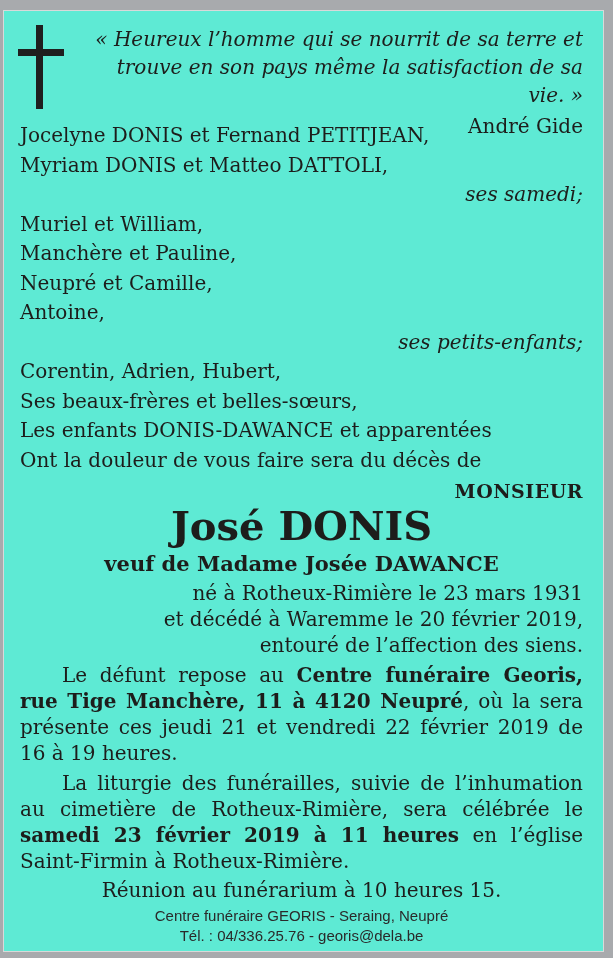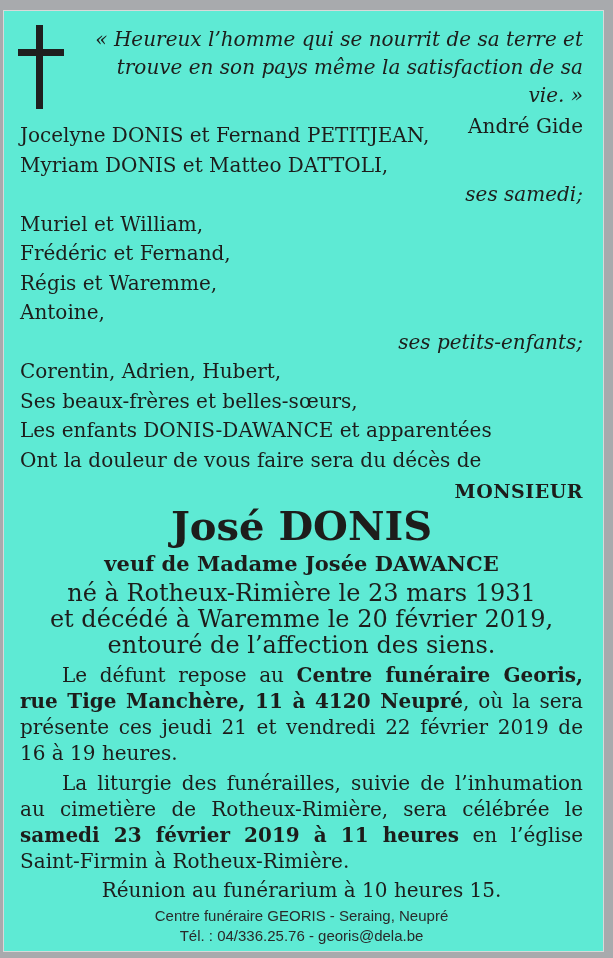--- a/index.html
+++ b/index.html
@@ -28,21 +28,21 @@
   .quote{flex:1;text-align:right;font-style:italic;font-size:20px;line-height:28px;padding-top:2px;}
   .quote .author{font-style:normal;margin-top:3px;font-size:20px;}
   
   .relatives{margin-top:6px;font-size:20px;line-height:29.5px;}
   .rel-line{text-align:left;}
   .rel-line.role{text-align:right;font-style:italic;}
   
   .monsieur{margin-top:5px;text-align:right;font-weight:bold;font-size:19px;letter-spacing:0.5px;}
   .name{margin:0;margin-top:1px;text-align:center;font-weight:bold;font-size:40px;line-height:46px;}
   .widow{text-align:center;font-weight:bold;font-size:21px;line-height:26px;margin-top:2px;}
-  .bio{margin-top:3px;text-align:center;font-size:24px;line-height:26px;}
+  .bio{margin-top:3px;text-align:right;font-size:20px;line-height:26px;}
   
   .para{margin:0;margin-top:4px;font-size:20px;line-height:26px;text-align:justify;text-indent:42px;}
   .para b{font-weight:bold;}
   .reunion{margin-top:3px;text-align:center;font-size:20px;line-height:26px;}
   
   .footer{margin-top:3px;text-align:center;font-family:"Liberation Sans","DejaVu Sans",sans-serif;font-size:15px;line-height:20px;color:#2a2a2a;}
 </style>
 </head>
 <body>
 
@@ -58,22 +58,22 @@
       <div>trouve en son pays même la satisfaction de sa vie. »</div>
       <div class="author">André Gide</div>
     </div>
   </div>
 
   <div class="relatives">
     <div class="rel-line">Jocelyne DONIS et Fernand PETITJEAN,</div>
     <div class="rel-line">Myriam DONIS et Matteo DATTOLI,</div>
     <div class="rel-line role">ses samedi;</div>
     <div class="rel-line">Muriel et William,</div>
-    <div class="rel-line">Frédéric et Fernand,</div>
-    <div class="rel-line">Régis et Waremme,</div>
+    <div class="rel-line">Manchère et Pauline,</div>
+    <div class="rel-line">Neupré et Camille,</div>
     <div class="rel-line">Antoine,</div>
     <div class="rel-line role">ses petits-enfants;</div>
     <div class="rel-line">Corentin, Adrien, Hubert,</div>
     <div class="rel-line">Ses beaux-frères et belles-sœurs,</div>
     <div class="rel-line">Les enfants DONIS-DAWANCE et apparentées</div>
     <div class="rel-line">Ont la douleur de vous faire sera du décès de</div>
   </div>
 
   <div class="monsieur">MONSIEUR</div>
   <h1 class="name">José DONIS</h1>

